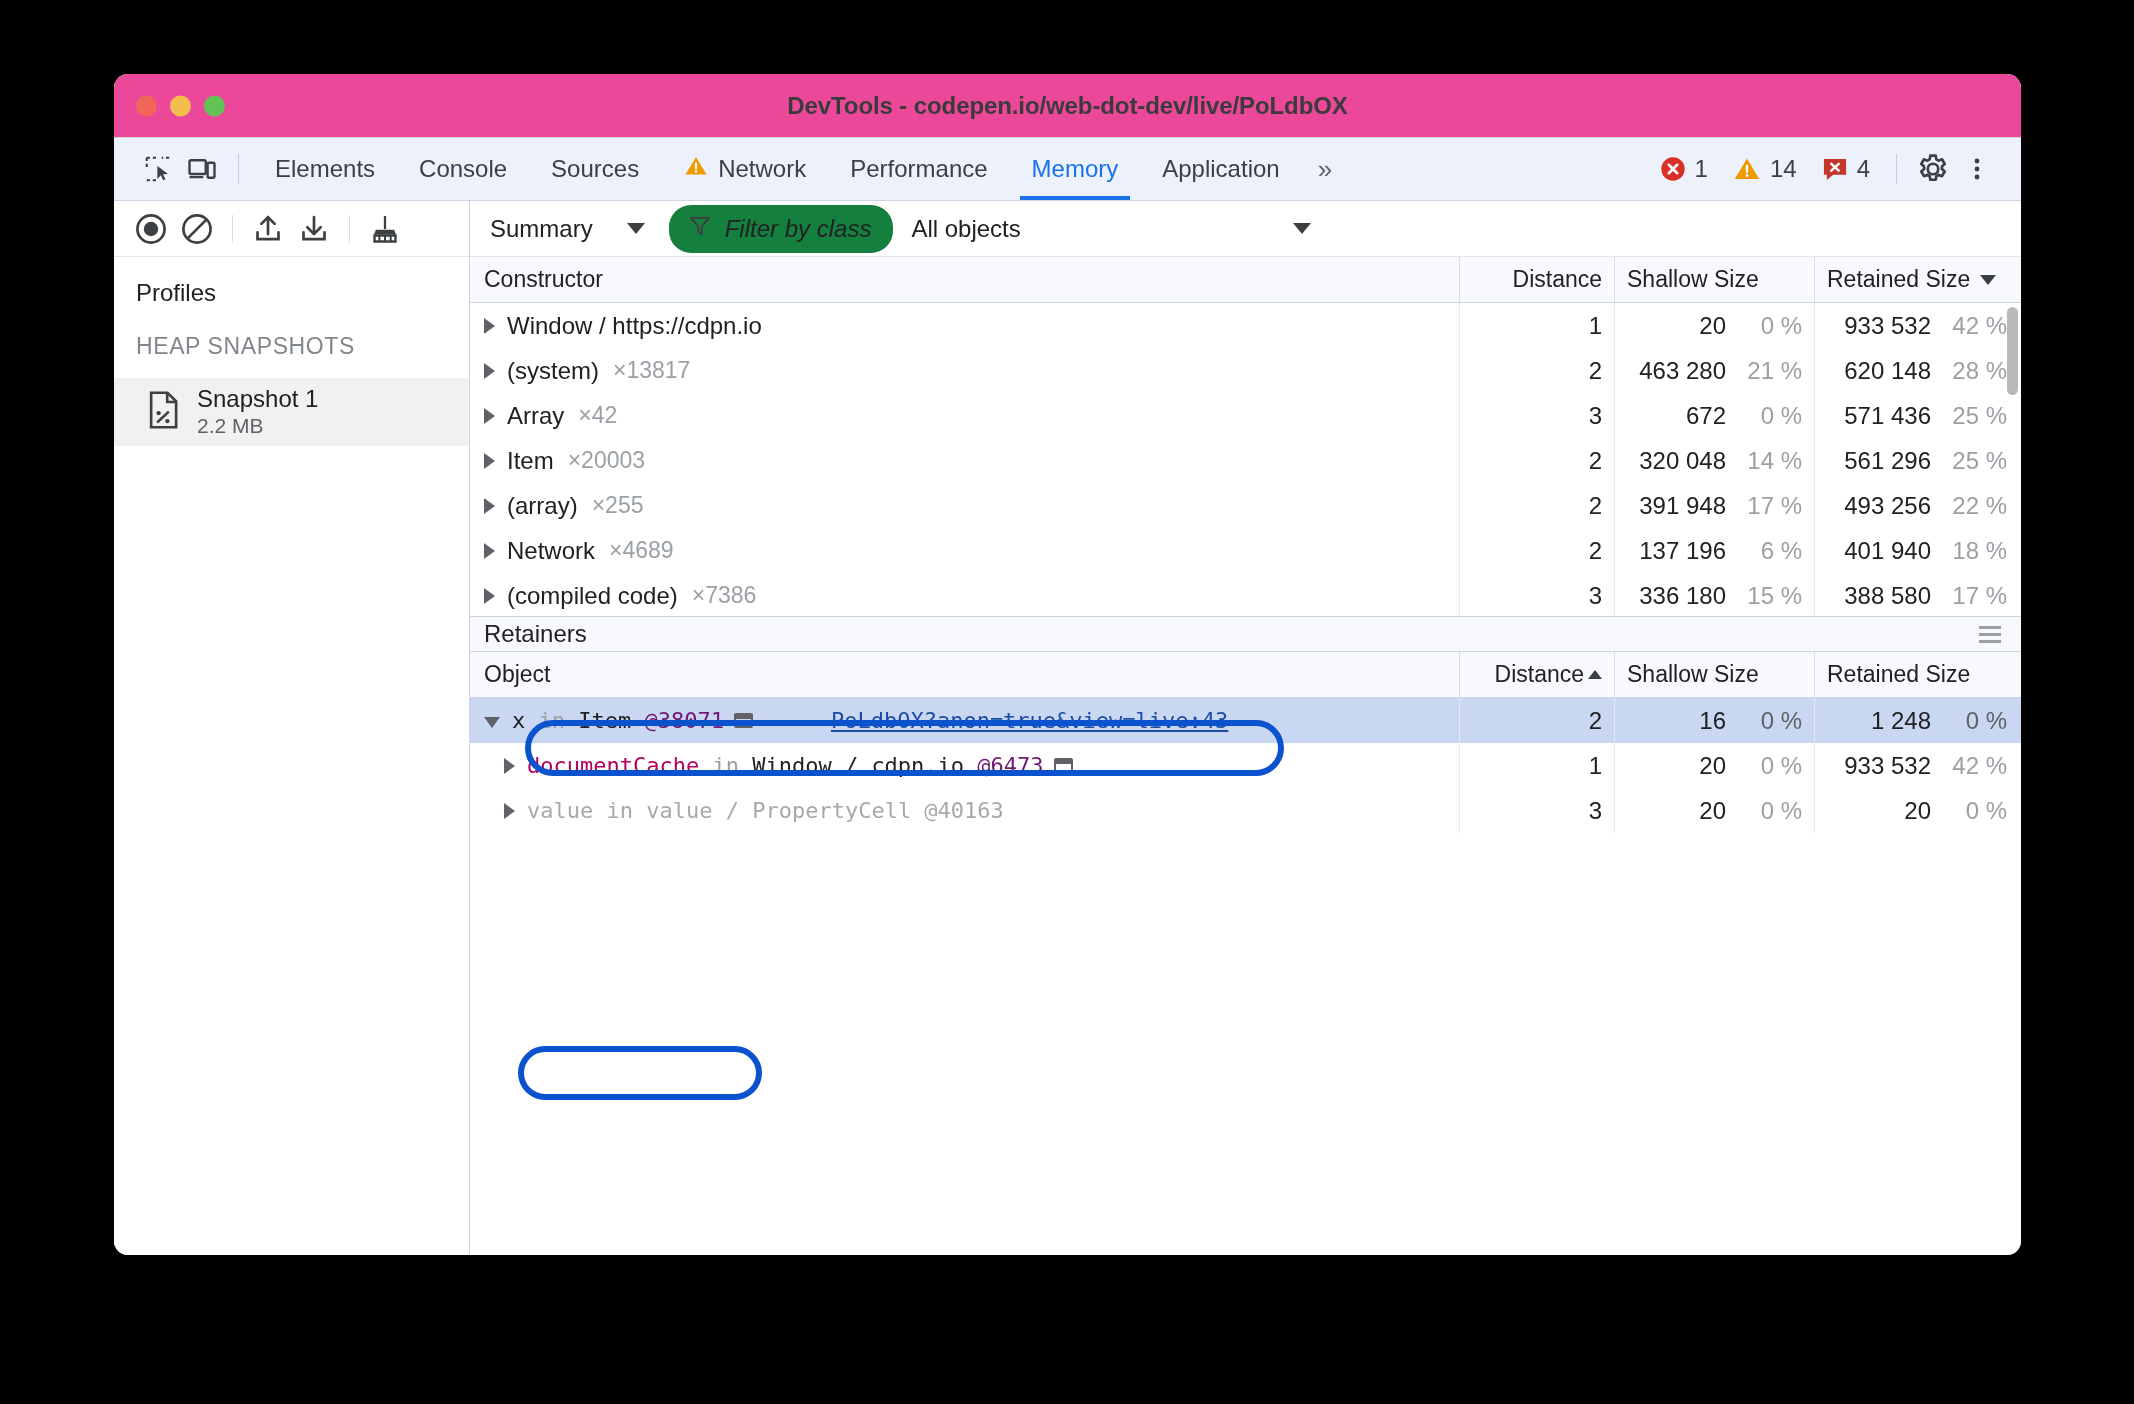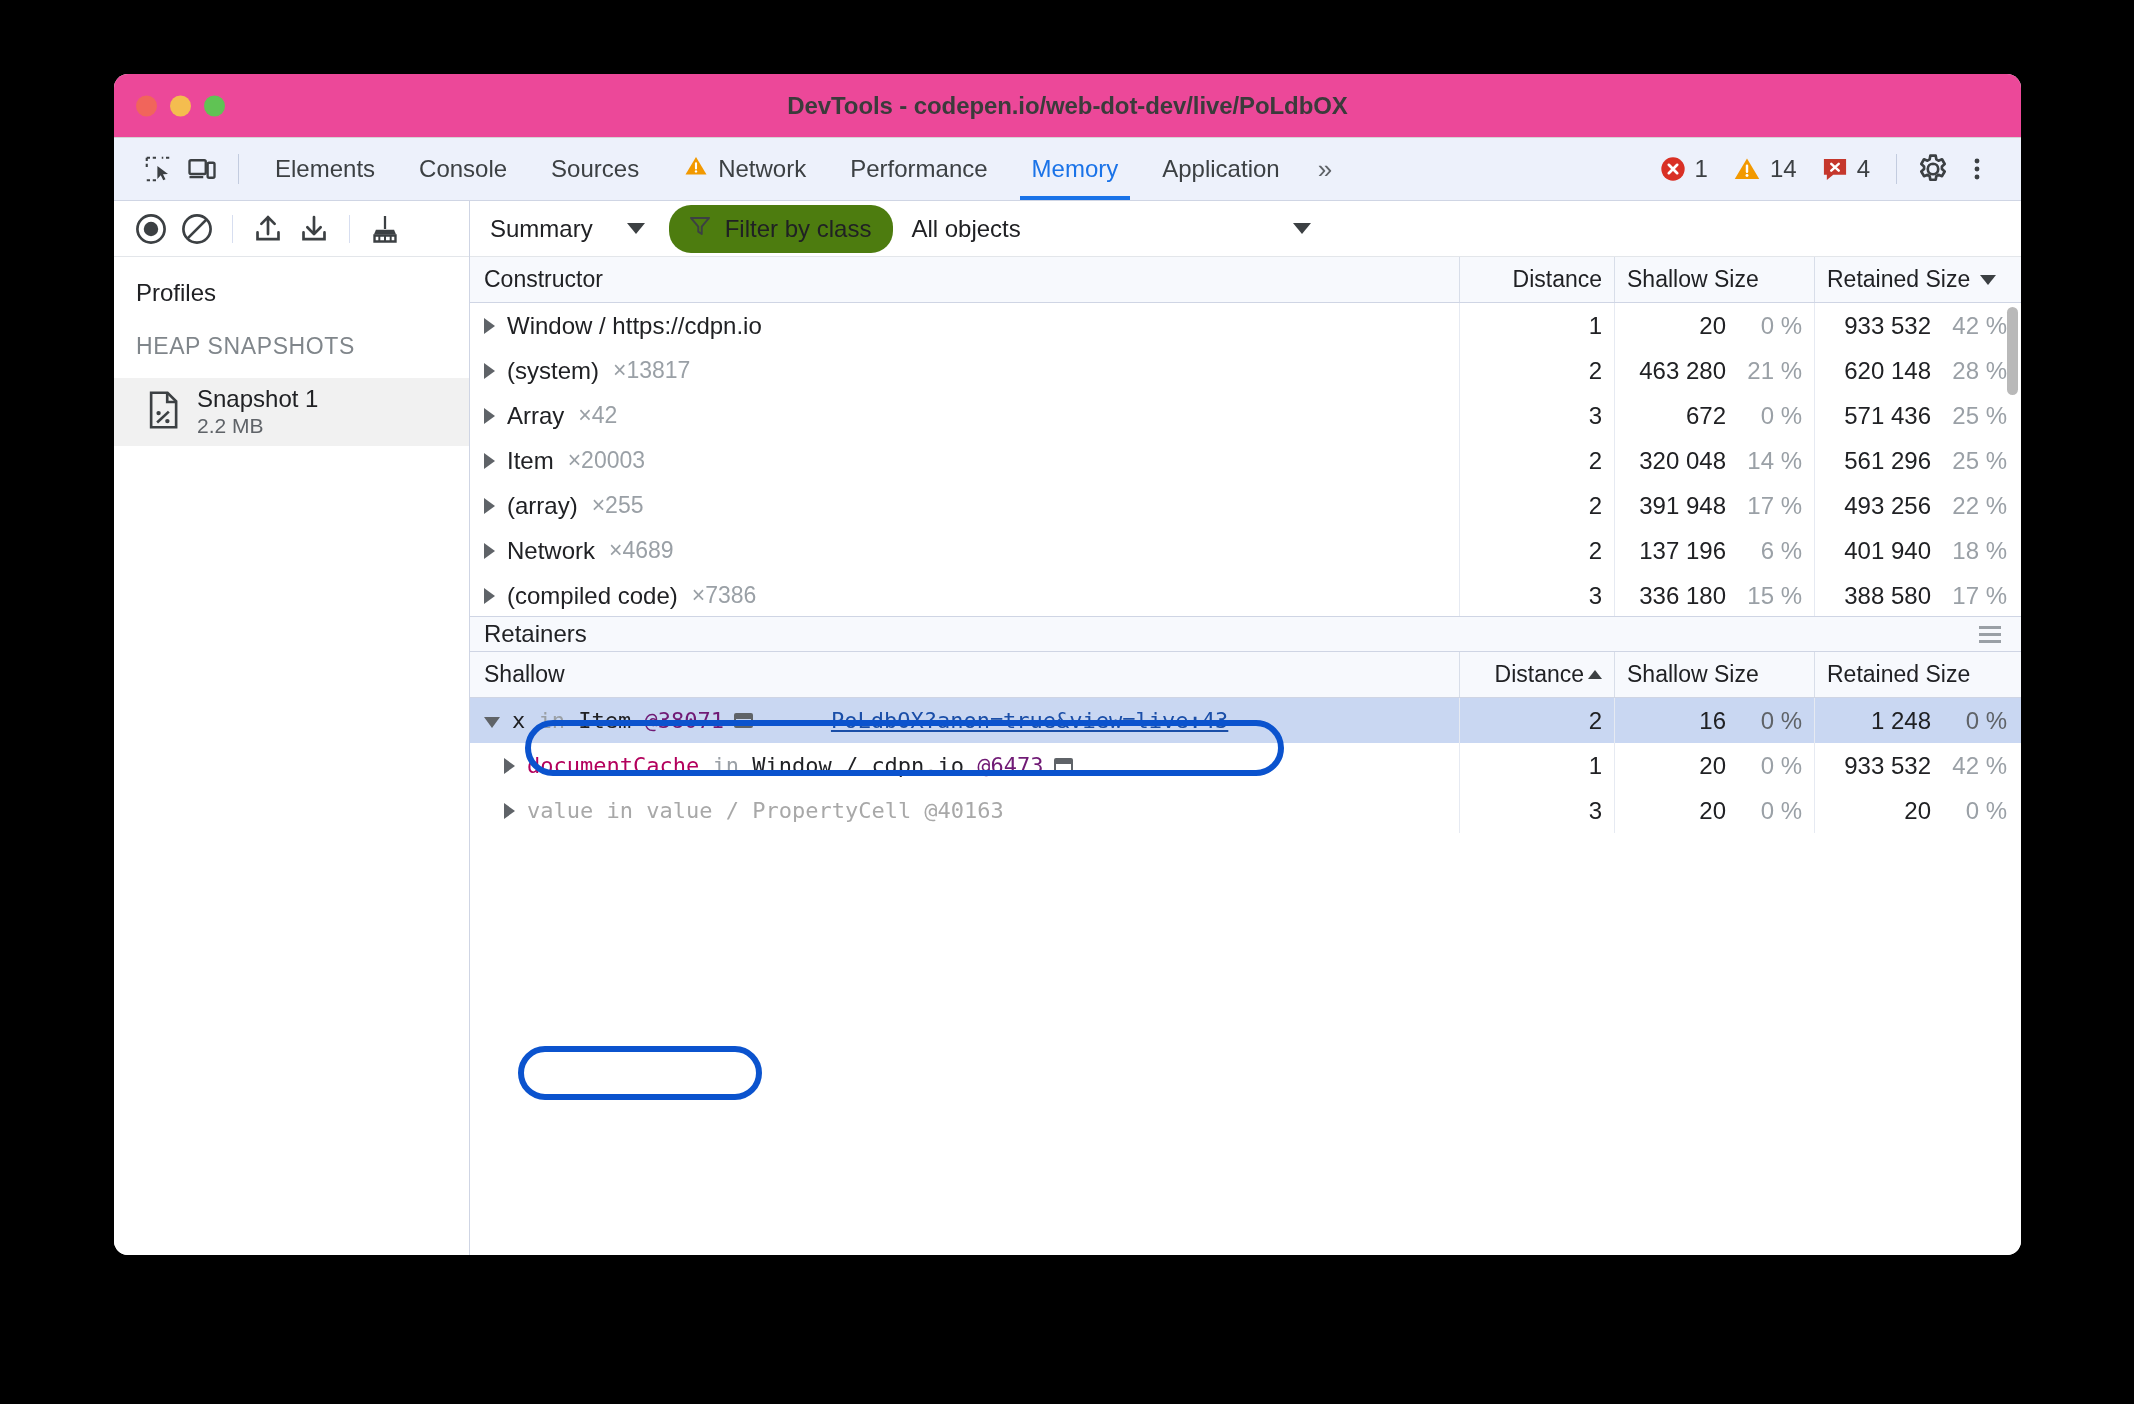--- a/index.html
+++ b/index.html
@@ -177,26 +177,27 @@
     cursor: pointer;
   }
   .caret-down {
     width: 0; height: 0;
     border-left: 9px solid transparent;
     border-right: 9px solid transparent;
     border-top: 11px solid #3c4043;
   }
   #filter-chip {
     display: flex; align-items: center; gap: 12px;
-    background: #4d7c0f;
+    background: #15803d;
     border-radius: 22px;
     padding: 8px 22px 8px 18px;
     margin-left: 16px;
     font-size: 24px; color: #202124;
     cursor: pointer;
+    font-style: italic;
   }
   #objects-select {
     margin-left: 18px;
     display: flex; align-items: center;
     font-size: 24px; color: #202124;
     cursor: pointer;
     flex: 1;
     min-width: 0;
   }
   #objects-select .oc-label { white-space: nowrap; }
@@ -678,21 +679,21 @@
         <span>Retainers</span>
         <span id="drag-handle">
           <i></i>
             <i></i>
             <i></i>
         </span>
       </div>
 
       <div class="grid-head" id="ret-head">
         <div class="hc col-name">
-          <span>Shallow</span>
+          <span>Object</span>
         </div>
         <div class="hc col-dist">
           <span>Distance</span>
           <span class="sort-arrow-u"></span>
         </div>
         <div class="hc col-shal">
           <span>Shallow Size</span>
         </div>
         <div class="hc col-ret">
           <span>Retained Size</span>

